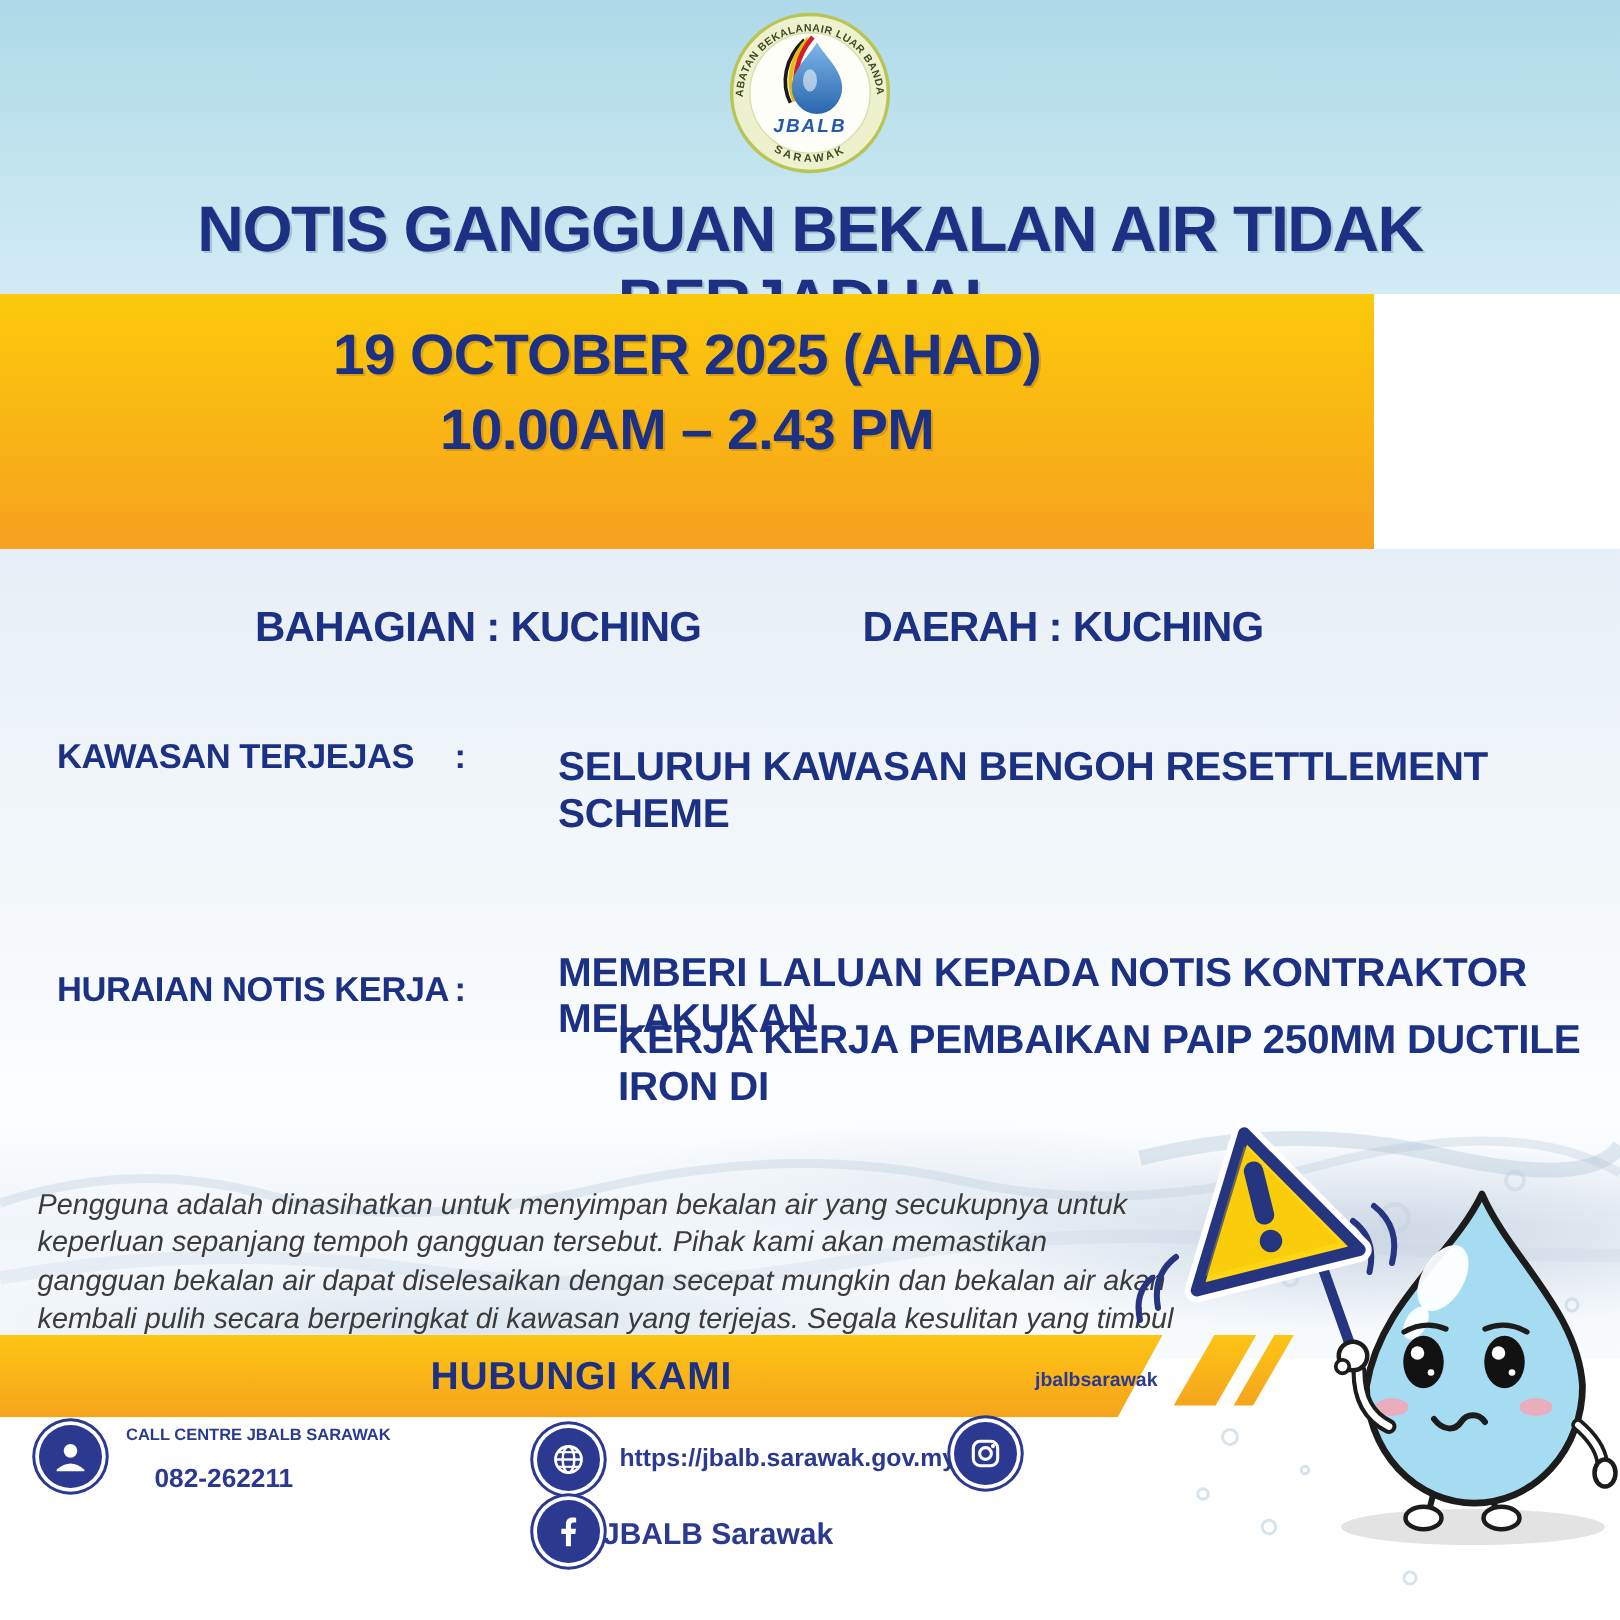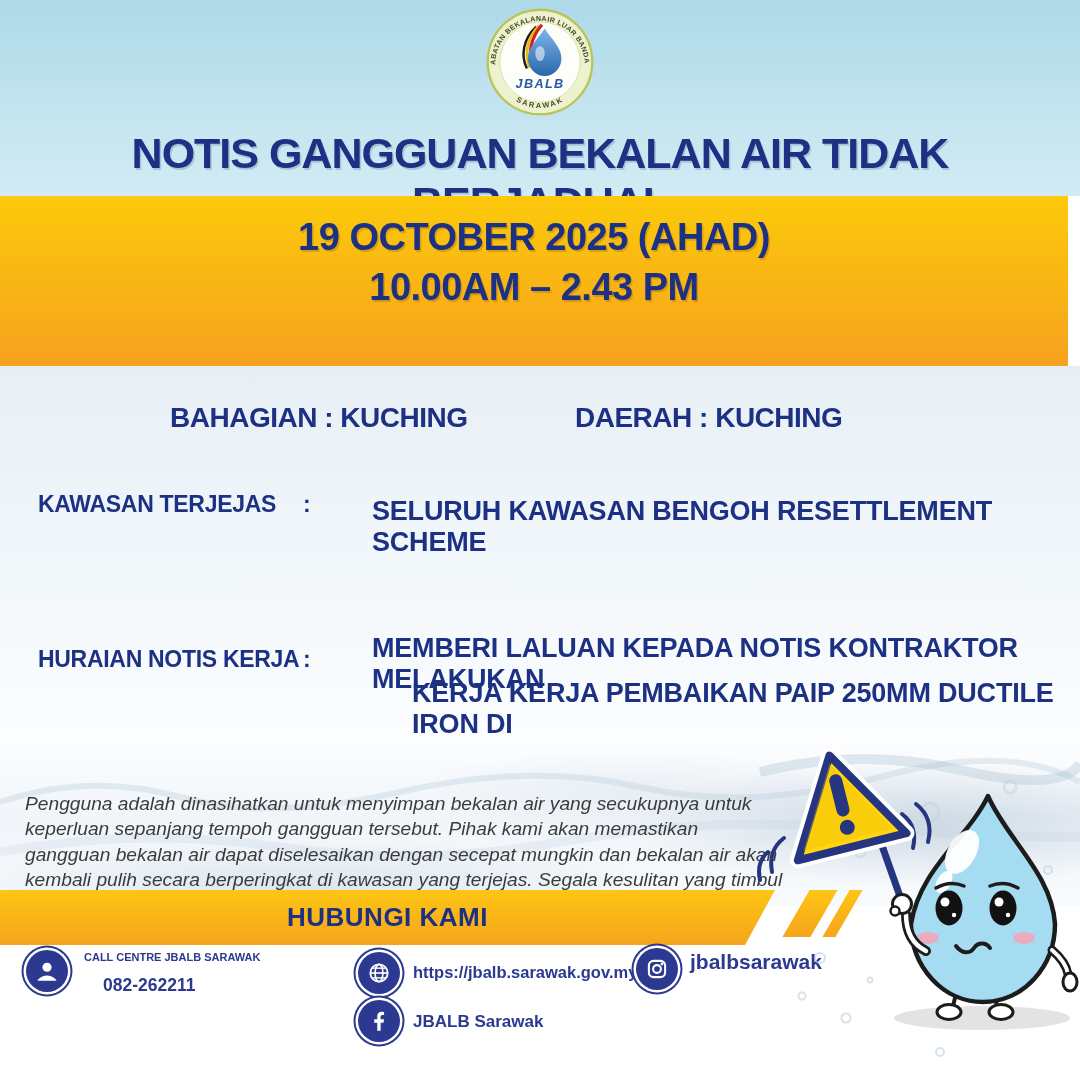--- a/index.html
+++ b/index.html
@@ -13,21 +13,21 @@
     background:linear-gradient(180deg,#aed9e8 0%,#c2e4ef 55%,#d2ebf4 100%);
   }
   .logo-wrap{position:absolute;left:484px;top:6px;width:112px;height:112px;}
   .main-title{
     position:absolute;left:0;top:129px;width:1080px;text-align:center;
     font-size:43px;font-weight:700;letter-spacing:-1px;color:#1d3184;
     text-shadow:1.5px 1.5px 0 rgba(20,30,80,.18);
   }
   
   .date-band{
-    position:absolute;left:0;top:196px;width:1068px;height:170px;
+    position:absolute;left:0;top:196px;width:916px;height:170px;
     background:linear-gradient(180deg,#fcc90b 0%,#f9b414 55%,#f6a120 100%);
     display:flex;flex-direction:column;align-items:center;justify-content:flex-start;
     padding-top:16px;box-sizing:border-box;
   }
   .date-line{
     font-size:38px;font-weight:700;color:#1d3184;letter-spacing:-0.5px;
     text-shadow:1.5px 1.5px 0 rgba(120,70,0,.25);line-height:50px;
   }
   
   .content-bg{
@@ -70,22 +70,22 @@
   
   .cicon{
     position:absolute;width:42px;height:42px;border-radius:50%;background:#2b3990;
     box-shadow:0 0 0 2.5px #ffffff, 0 0 0 4.5px #2b3990;
     display:flex;align-items:center;justify-content:center;
   }
   .ctext{position:absolute;font-weight:700;color:#2b3990;}
   .call-name{left:84px;top:951px;font-size:11px;}
   .call-phone{left:84px;top:975px;font-size:17.5px;margin-left:19px;}
   .web-label{left:413px;top:963px;font-size:16.5px;}
-  .insta-label{left:690px;top:950px;font-size:21px;}
-  .fb-label{left:413px;top:1012px;font-size:17px;}
+  .insta-label{left:690px;top:912px;font-size:13px;}
+  .fb-label{left:402px;top:1012px;font-size:20px;}
   .mascot{position:absolute;left:750px;top:718px;width:330px;height:362px;}
 </style>
 </head>
 <body>
 
 <div class="poster">
 
   <div class="top-band"></div>
 
   <div class="logo-wrap">

